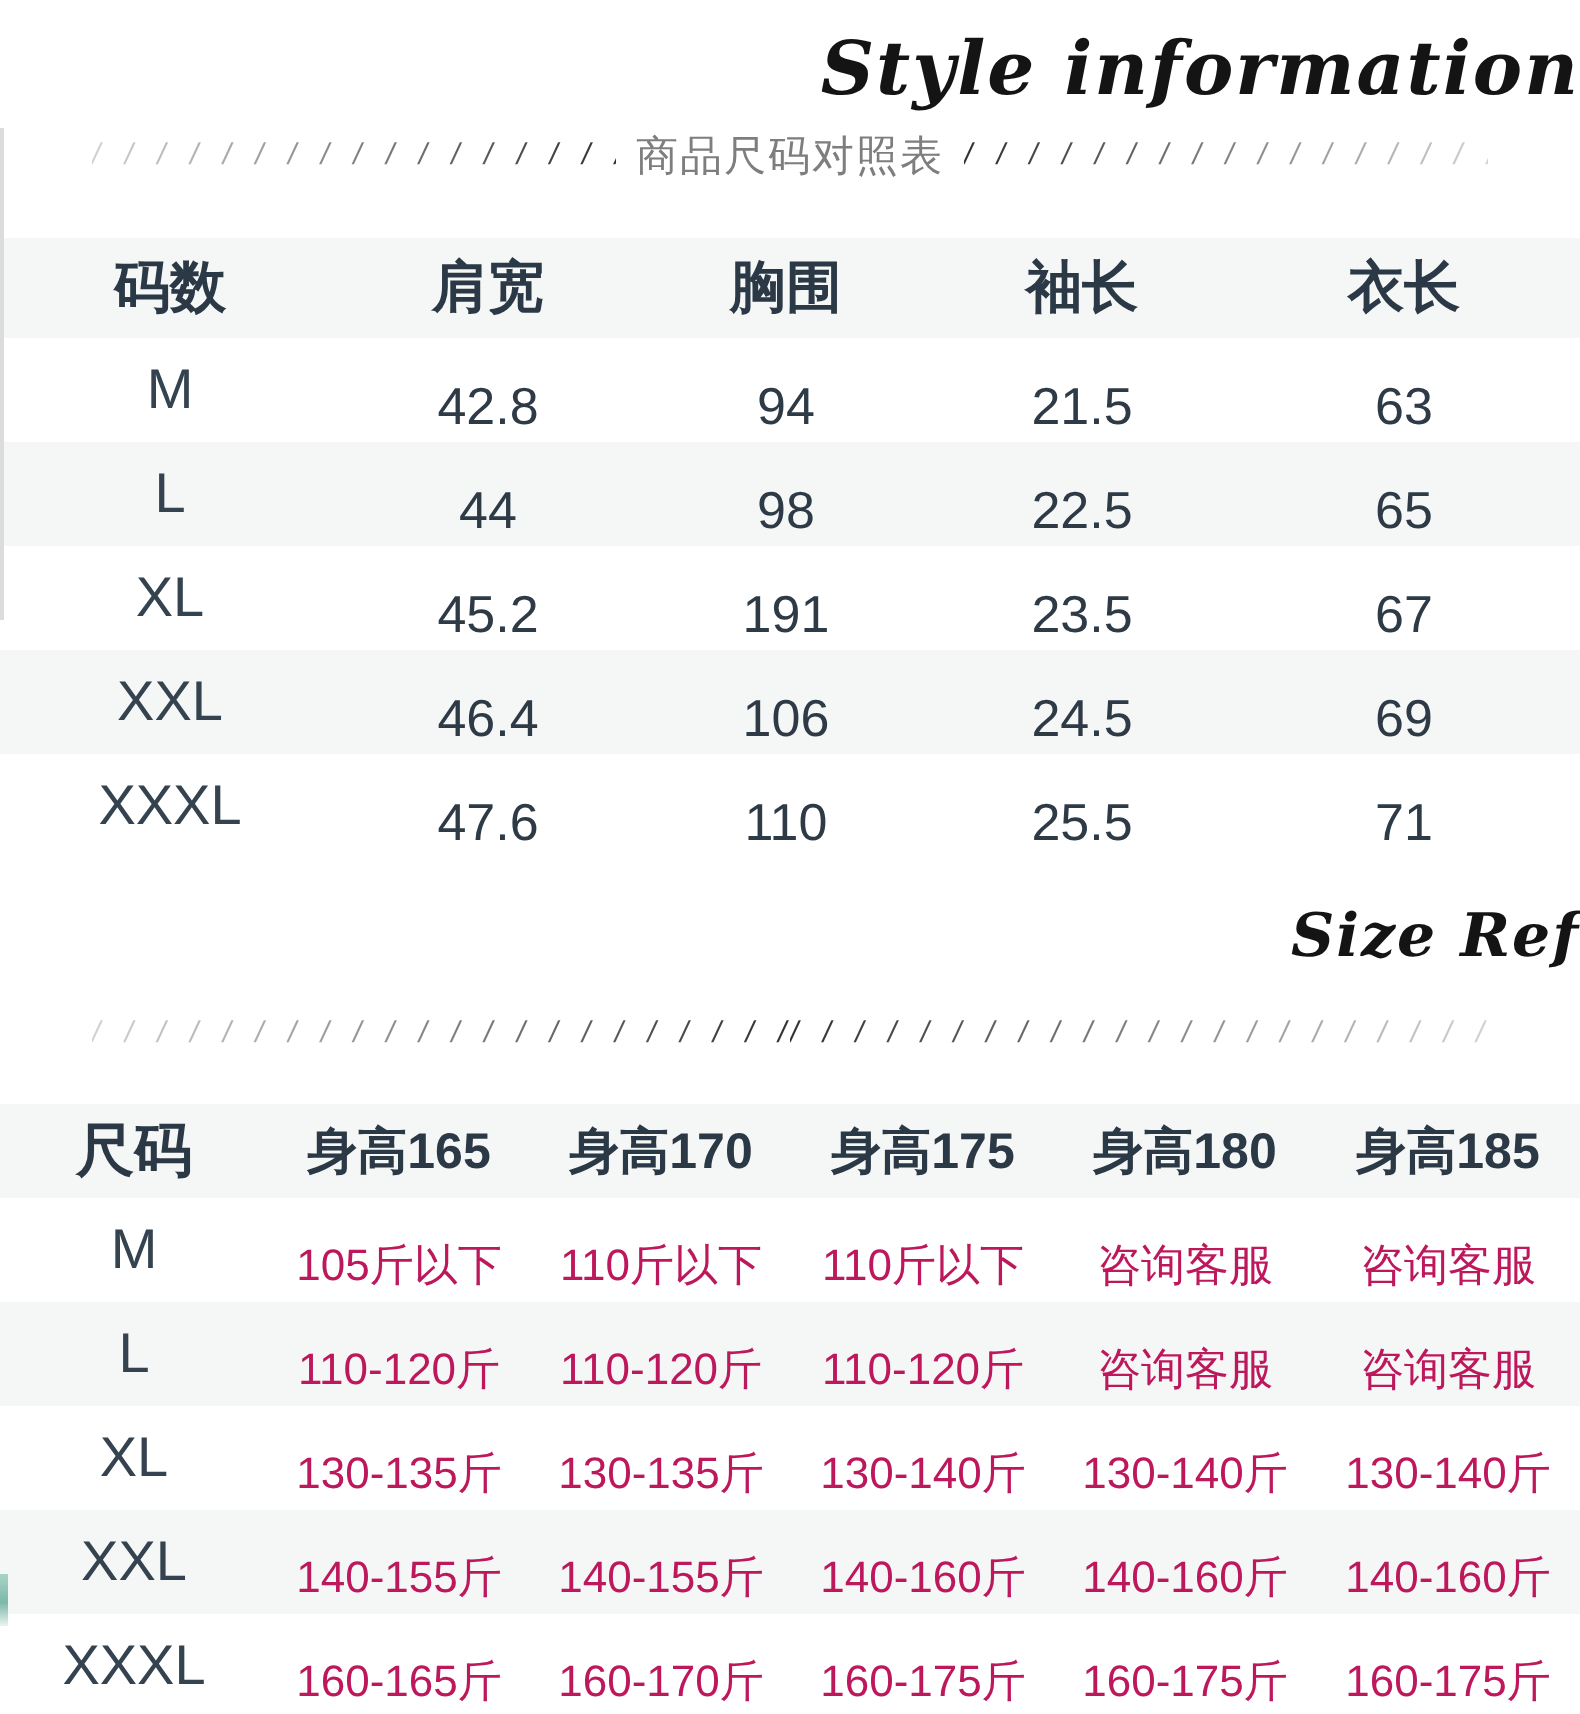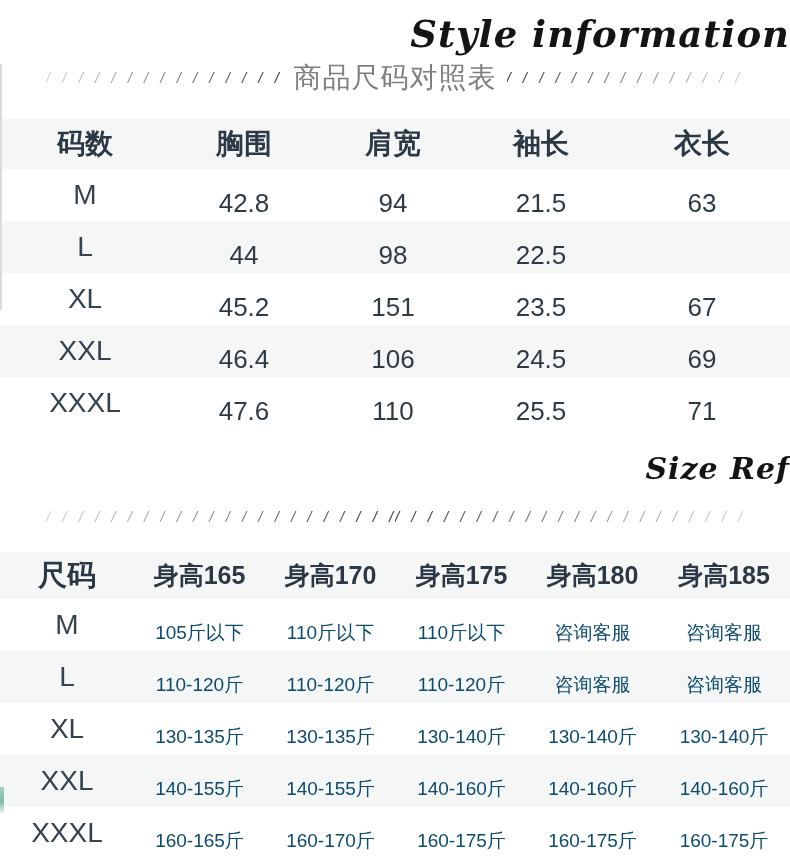--- a/index.html
+++ b/index.html
@@ -32,41 +32,41 @@
     -webkit-background-clip:text; background-clip:text;
     -webkit-text-fill-color:transparent; text-align:right;
   }
   .slashes.right{
     background:linear-gradient(90deg,#2f2f2f 0%,#8a8a8a 55%,#d2d2d2 100%);
     -webkit-background-clip:text; background-clip:text;
     -webkit-text-fill-color:transparent; text-align:left;
   }
   .divider-text{
     flex:0 0 auto; padding:0 10px;
-    font-size:28px; color:#7e7e7e; letter-spacing:1px; white-space:nowrap;
+    font-size:21px; color:#7e7e7e; letter-spacing:1px; white-space:nowrap;
   }
   .divider.second .divider-text{ padding:0 24px; }
   
   .tbl{ width:790px; }
   .tbl.t1{ margin-top:26px; }
   .tbl.t2{ margin-top:20px; }
   .trow{ display:grid; align-items:center; text-align:center; }
   .t1 .trow{ grid-template-columns:170px 148px 150px 146px 176px; }
   .t2 .trow{ grid-template-columns:134px 131px 131px 131px 131px 132px; }
   .trow.shade{ background:#f5f6f6; }
   .t1 .trow.head{ height:50px; }
   .t1 .trow{ height:52px; }
   .t2 .trow.head{ height:47px;margin-top:11px; }
   .t2 .trow{ height:52px; }
   .hcell{ font-weight:bold; font-size:28px; color:#2b3845; }
   .t2 .hcell{ font-size:25px; }
   .t2 .hcell.first{ font-size:29px; }
   .lcell{ font-size:28px; color:#34434f; }
   .vcell{ font-size:26px; color:#2e3b47;margin-top:16px; }
-  .t2 .vcell{ font-size:19px; color:#0c4a6e; }
+  .t2 .vcell{ font-size:22px; color:#be185d; }
   
   .edge-line{ position:absolute; left:0; top:64px; width:2px; height:246px; background:#dcdcdc; }
   .teal-sliver{ position:absolute; left:0; top:787px; width:4px; height:26px;
     background:linear-gradient(180deg,#a8d4c6 0%,#7db8a8 55%,#e9f3ef 100%); }
 </style>
 </head>
 <body>
 
 <div class="canvas">
 
@@ -76,42 +76,43 @@
   <div class="script-title">Style information</div>
   <div class="divider">
     <span class="slashes left">/ / / / / / / / / / / / / / / / / / / / / / / / / / / / / / / / / / / / / / / /</span>
     <span class="divider-text">商品尺码对照表</span>
     <span class="slashes right">/ / / / / / / / / / / / / / / / / / / / / / / / / / / / / / / / / / / / / / / /</span>
   </div>
 
   <div class="tbl t1">
     <div class="trow head shade">
       <div class="hcell">码数</div>
+      <div class="hcell">肩宽</div>
       <div class="hcell">胸围</div>
-      <div class="hcell">肩宽</div>
       <div class="hcell">袖长</div>
       <div class="hcell">衣长</div>
     </div>
     <div class="trow">
       <div class="lcell">M</div>
       <div class="vcell">42.8</div>
       <div class="vcell">94</div>
       <div class="vcell">21.5</div>
       <div class="vcell">63</div>
     </div>
     <div class="trow shade">
       <div class="lcell">L</div>
       <div class="vcell">44</div>
       <div class="vcell">98</div>
       <div class="vcell">22.5</div>
+      <div class="vcell">65</div>
     </div>
     <div class="trow">
       <div class="lcell">XL</div>
       <div class="vcell">45.2</div>
-      <div class="vcell">151</div>
+      <div class="vcell">191</div>
       <div class="vcell">23.5</div>
       <div class="vcell">67</div>
     </div>
     <div class="trow shade">
       <div class="lcell">XXL</div>
       <div class="vcell">46.4</div>
       <div class="vcell">106</div>
       <div class="vcell">24.5</div>
       <div class="vcell">69</div>
     </div>

